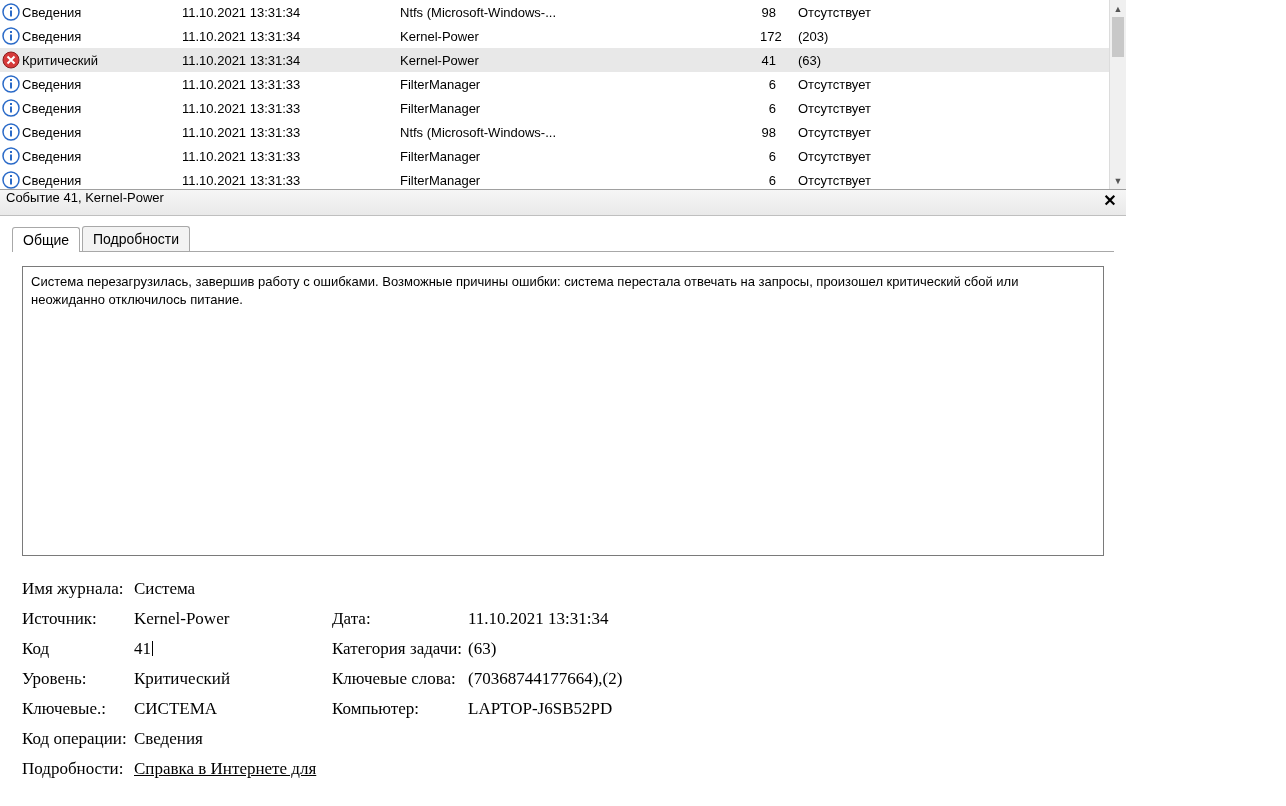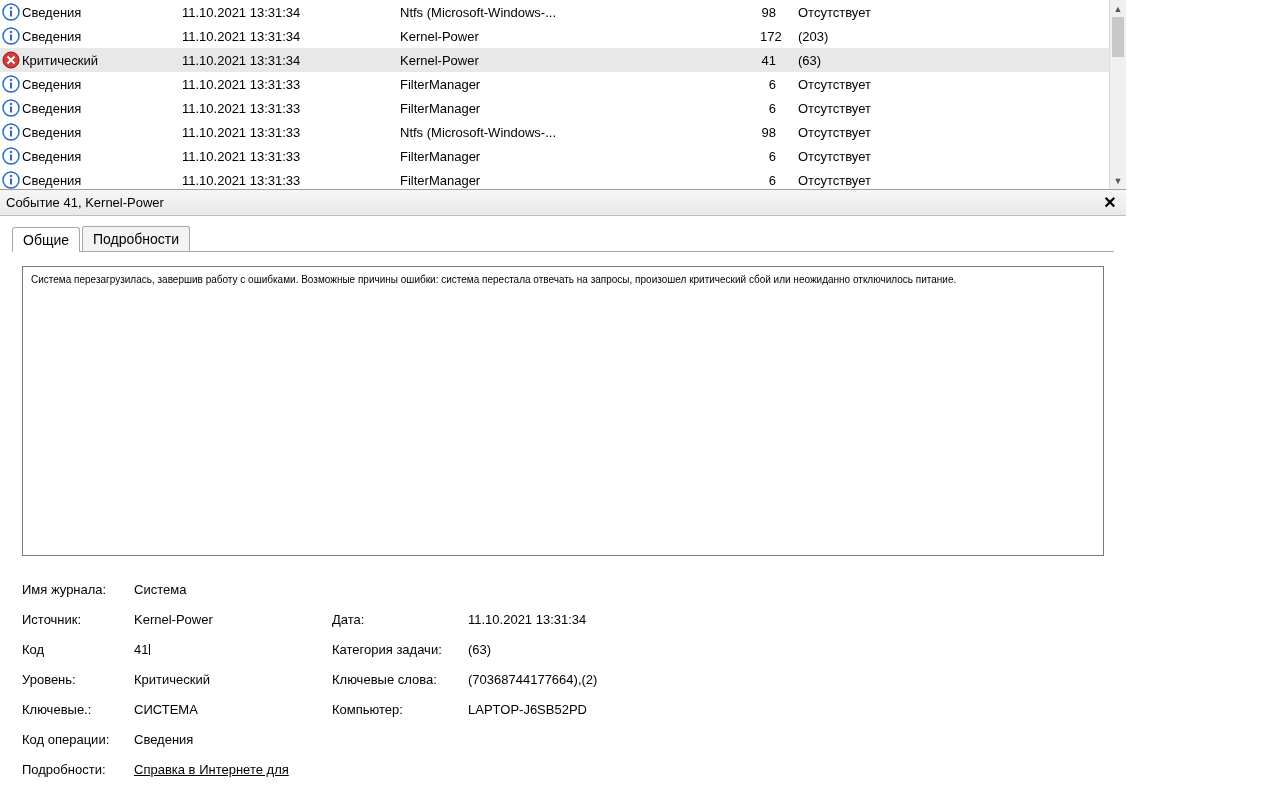--- a/index.html
+++ b/index.html
@@ -60,21 +60,21 @@
     position: absolute; left: 2px; right: 2px; top: 0; height: 40px;
     background: #c8c8c8;
     border-radius: 0;
   }
 
   
   .details-header {
     height: 26px;
     background: linear-gradient(#f6f6f6,#e9e9e9);
     border-bottom: 1px solid #bfbfbf;
-    display: flex; align-items: center;
+    display: flex; 
     padding: 0 6px;
     font-size: 13px;
   }
   .details-header .title { flex: 1; }
   .details-header .close {
     width: 20px; height: 20px;
     display: flex; align-items: center; justify-content: center;
     font-weight: bold; font-size: 16px;
     cursor: pointer;
   }
@@ -107,29 +107,30 @@
     margin: 0 12px;
   }
 
   
   .descbox {
     margin: 14px 22px 12px 22px;
     border: 1px solid #7a7a7a;
     background: #fff;
     height: 290px;
     padding: 6px 8px;
-    font-size: 10px;
+    font-size: 13px;
     line-height: 1.35;
     overflow: auto;
   }
 
   
   .props {
     margin: 6px 22px 8px 22px;
-    font-size: 13px;
+    font-size: 17px;
+    font-family: Liberation Serif, serif;
   }
   .props .prow { display: flex; align-items: center; height: 30px; }
   .plabel1 { width: 112px; flex: 0 0 auto; }
   .pval1   { width: 198px; flex: 0 0 auto; }
   .plabel2 { width: 136px; flex: 0 0 auto; }
   .pval2   { flex: 1 1 auto; }
   .link { color: #000000; text-decoration: underline; cursor: pointer; }
   .caret { position: relative; }
   .caret::after{
     content:"";

